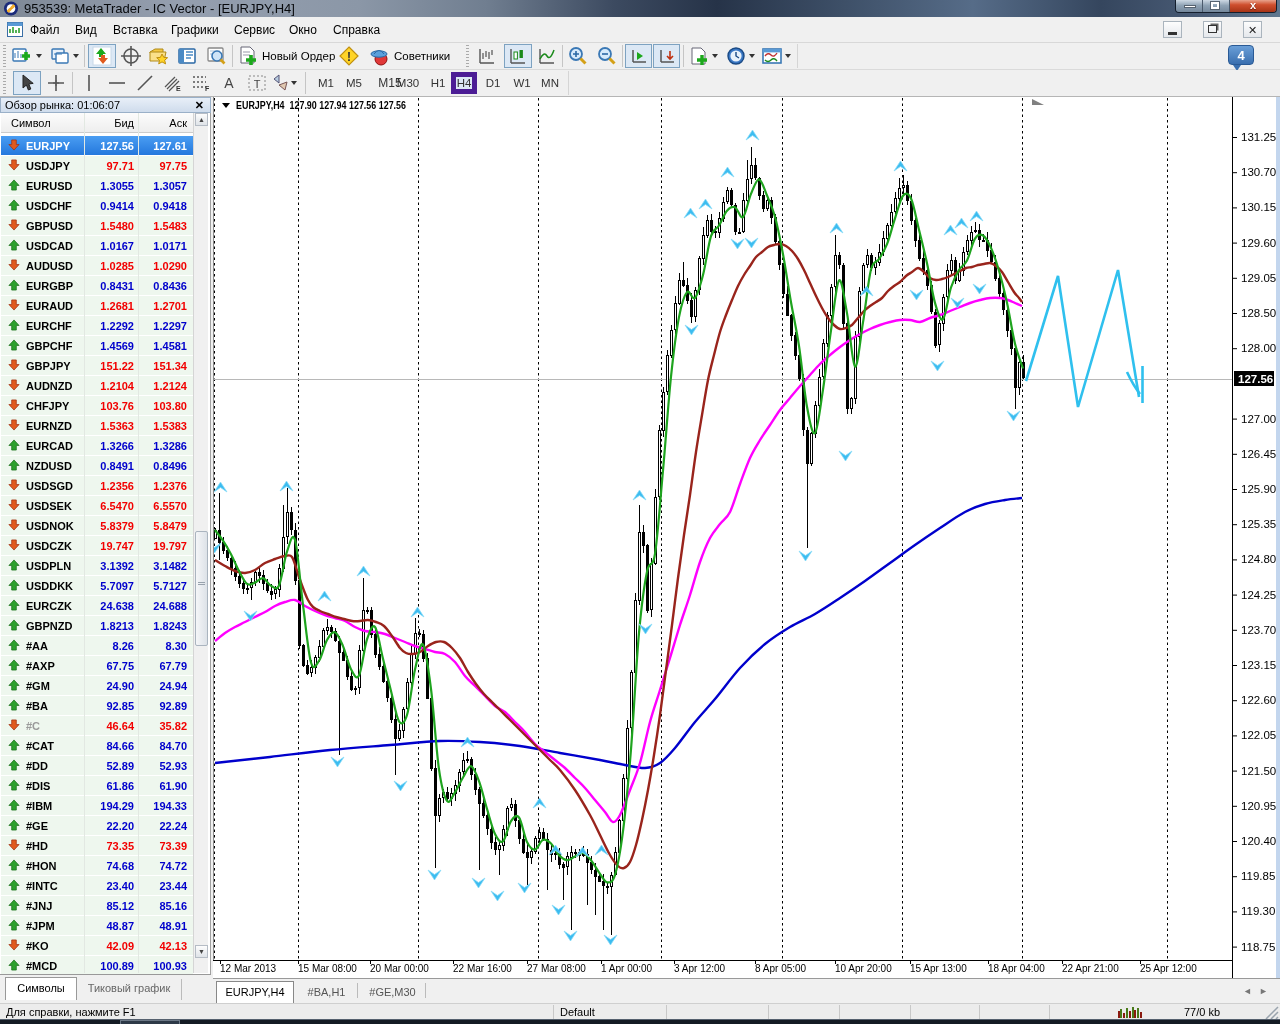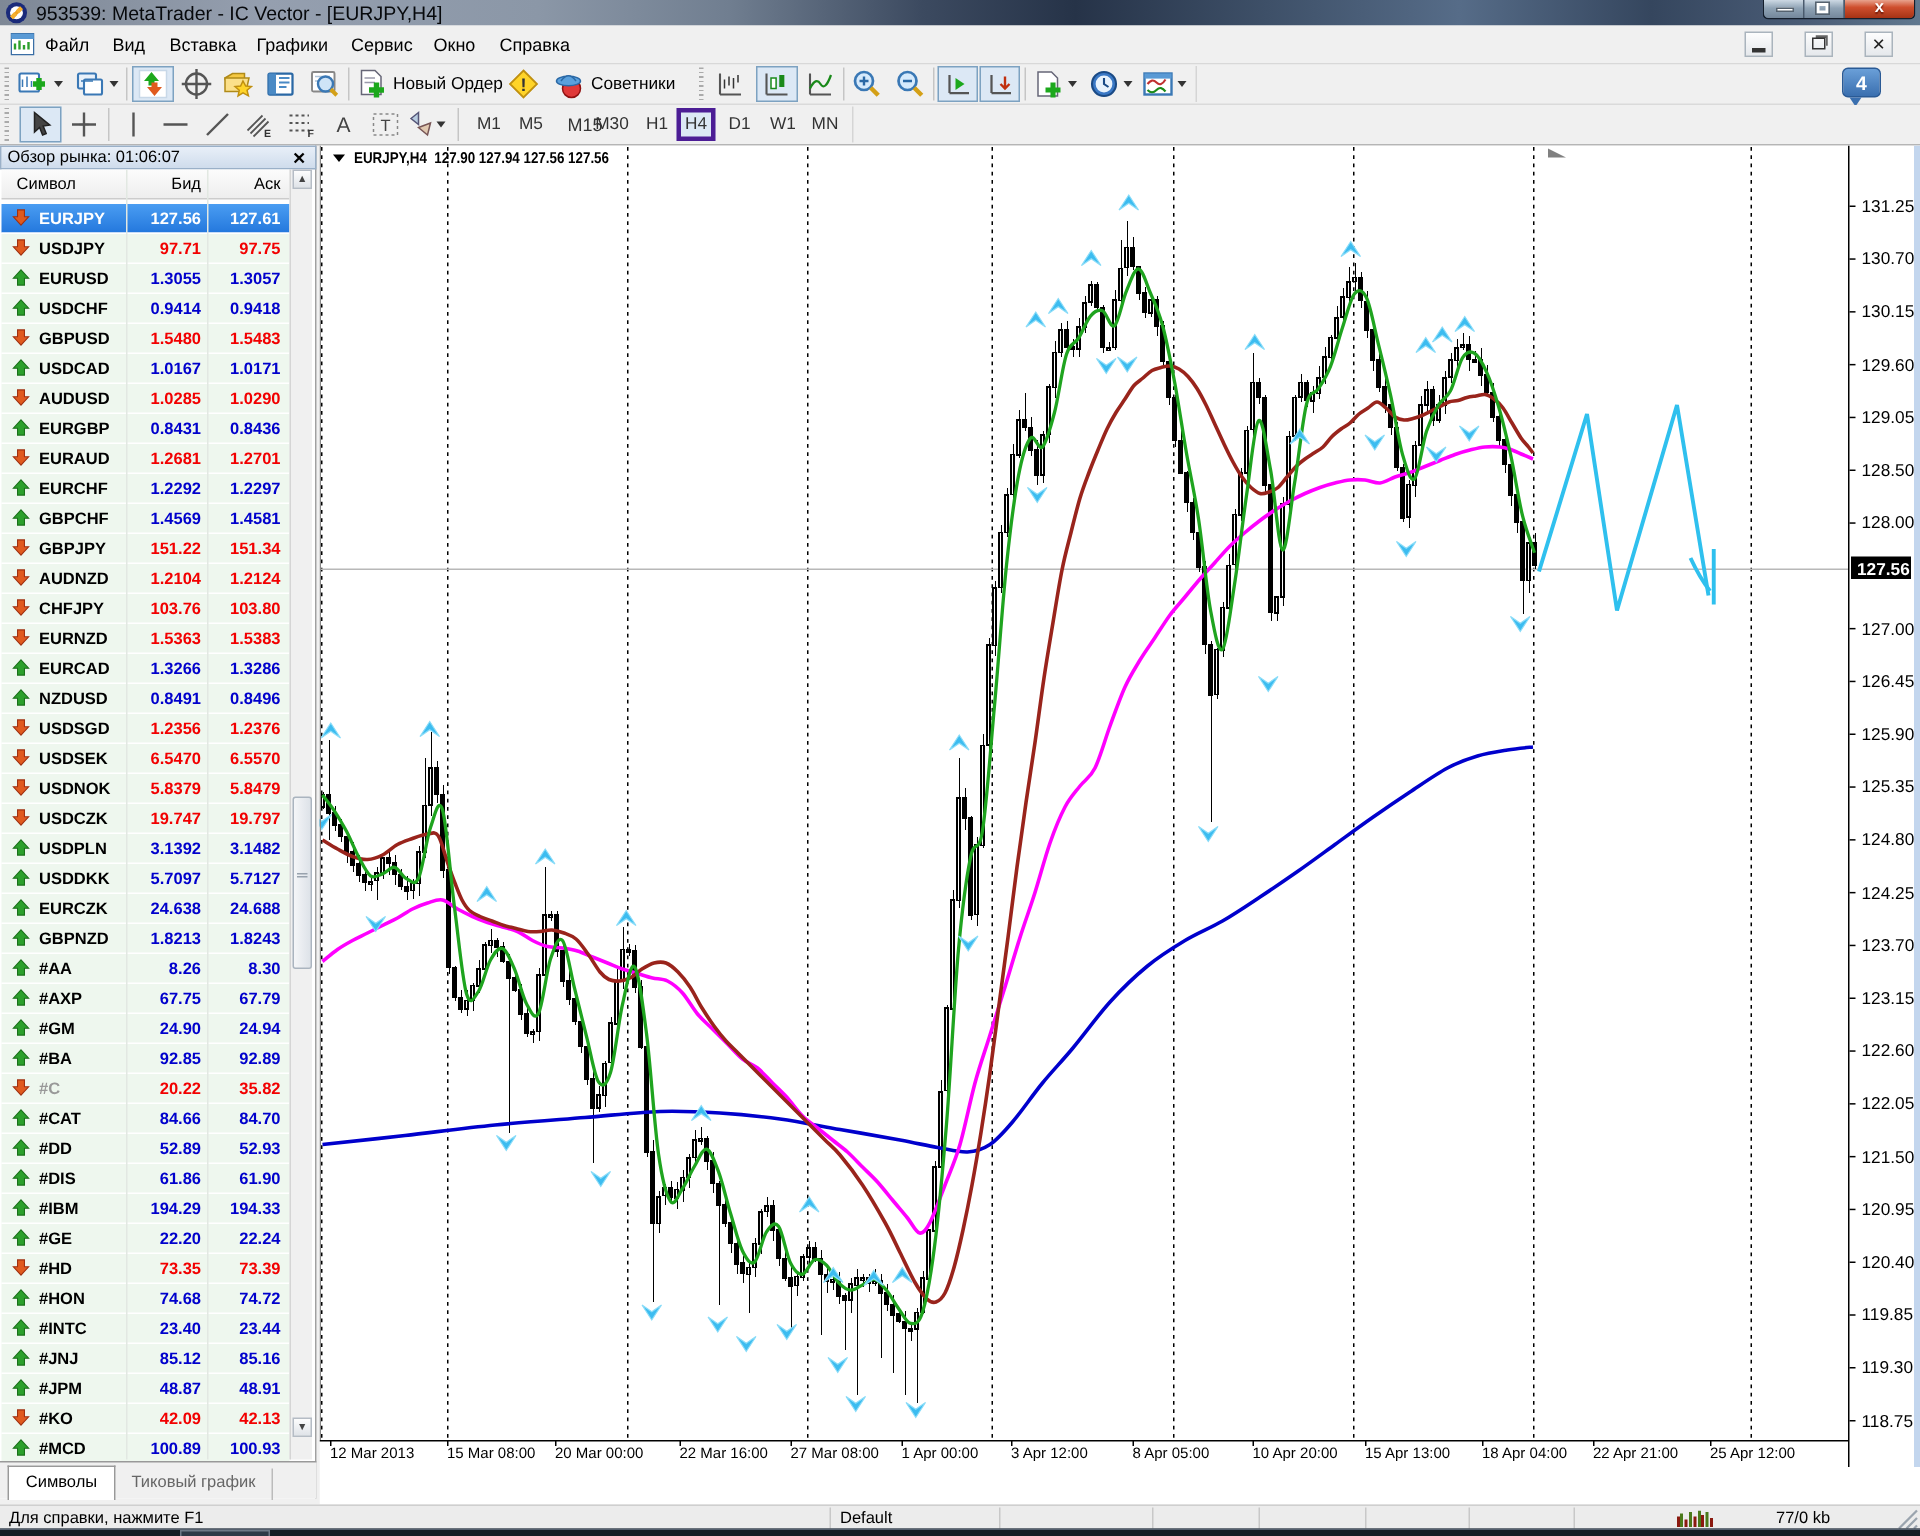--- a/index.html
+++ b/index.html
@@ -283,21 +283,21 @@
           <path d="M8 12 l8 -3 -2 8z" fill="#e0c8b0" stroke="#755"></path>
         </svg>
       </div>
       <div style="position:absolute;left:291px;top:11px;width:0;height:0;border:3.5px solid transparent;border-top:4.5px solid #333"></div>
       <div style="position:absolute;left:305px;top:2px;width:1px;height:22px;background:#c5c5c5"></div>
       <div style="position:absolute;left:313px;top:2px;width:26px;height:22px;color:#333;font-size:11.5px;display:flex;align-items:center;justify-content:center">M1</div>
       <div style="position:absolute;left:341px;top:2px;width:26px;height:22px;color:#333;font-size:11.5px;display:flex;align-items:center;justify-content:center">M5</div>
       <div style="position:absolute;left:377px;top:2px;width:26px;height:22px;color:#333;font-size:12px;display:flex;align-items:center;justify-content:center">M15</div>
       <div style="position:absolute;left:395px;top:2px;width:26px;height:22px;color:#333;font-size:11.5px;display:flex;align-items:center;justify-content:center">M30</div>
       <div style="position:absolute;left:425px;top:2px;width:26px;height:22px;color:#333;font-size:11.5px;display:flex;align-items:center;justify-content:center">H1</div>
-      <div style="position:absolute;left:451px;top:2px;width:26px;height:22px;border:3px solid #4c1d95;background:#dce8f5;color:#333;font-size:11.5px;display:flex;align-items:center;justify-content:center">H4</div>
+      <div style="position:absolute;left:451px;top:2px;width:26px;height:22px;border:5px solid #4c1d95;background:#dce8f5;color:#333;font-size:11.5px;display:flex;align-items:center;justify-content:center">H4</div>
       <div style="position:absolute;left:480px;top:2px;width:26px;height:22px;color:#333;font-size:11.5px;display:flex;align-items:center;justify-content:center">D1</div>
       <div style="position:absolute;left:509px;top:2px;width:26px;height:22px;color:#333;font-size:11.5px;display:flex;align-items:center;justify-content:center">W1</div>
       <div style="position:absolute;left:537px;top:2px;width:26px;height:22px;color:#333;font-size:11.5px;display:flex;align-items:center;justify-content:center">MN</div>
       <div style="position:absolute;left:568px;top:1px;width:1px;height:24px;background:#d5d5d5"></div>
     </div>
 
 <svg width="1067" height="906" viewBox="213 97 1067 906" style="position:absolute;left:213px;top:97px">
 <rect x="213" y="97" width="1067" height="906" fill="#fff"></rect>
 <g stroke="#000" stroke-width="1" stroke-dasharray="2.5,3">
         <line x1="214.5" y1="98" x2="214.5" y2="959"></line>
@@ -897,21 +897,21 @@
           </svg></span>
         <span class="mn" style="color:#000">#BA</span>
         <span class="mb" style="color:#0000cc">92.85</span>
         <span class="ma" style="color:#0000cc">92.89</span>
       </div>
       <div class="mwr" style="top:619px;">
         <span class="mic"><svg width="12" height="12" viewBox="0 0 13 13">
             <path d="M6.5 12 L12 6 H9 V1 H4 V6 H1 Z" fill="#e05a1e" stroke="#a03010" stroke-width="0.8"></path>
           </svg></span>
         <span class="mn" style="color:#999">#C</span>
-        <span class="mb" style="color:#f20000">20.22</span>
+        <span class="mb" style="color:#f20000">46.64</span>
         <span class="ma" style="color:#f20000">35.82</span>
       </div>
       <div class="mwr" style="top:639px;">
         <span class="mic"><svg width="12" height="12" viewBox="0 0 13 13">
             <path d="M6.5 1 L12 7 H9 V12 H4 V7 H1 Z" fill="#2ca02c" stroke="#1a701a" stroke-width="0.8"></path>
           </svg></span>
         <span class="mn" style="color:#000">#CAT</span>
         <span class="mb" style="color:#0000cc">84.66</span>
         <span class="ma" style="color:#0000cc">84.70</span>
       </div>
@@ -1011,20 +1011,27 @@
           <div style="margin:50px 2px 0;border-top:1px solid #98a2ad;border-bottom:1px solid #98a2ad;height:3px"></div>
         </div>
     <div style="position:absolute;left:1px;top:832px;width:13px;height:13px;background:linear-gradient(#fdfdfd,#dfe3e8);border:1px solid #b5bcc5;text-align:center;font-size:7px;line-height:12px;color:#444">▼</div>
   </div>
   <div id="mwtabs">
     <div style="position:absolute;left:5px;top:2px;width:72px;height:23px;background:#fff;border:1px solid #999;border-bottom:none;text-align:center;padding-top:4px;z-index:2">Символы</div>
     <div style="position:absolute;left:77px;top:4px;width:105px;height:21px;color:#666;text-align:center;padding-top:3px;border-right:1px solid #bbb">Тиковый график</div>
   </div>
 </div>
 
+<div style="position:absolute;left:213px;top:978px;width:1067px;height:25px;background:#f0f0f0;border-top:1px solid #999;font-size:11px">
+  <div style="position:absolute;left:3px;top:2px;width:78px;height:23px;background:#fff;border:1px solid #888;border-bottom:none;text-align:center;padding-top:4px">EURJPY,H4</div>
+  <div style="position:absolute;left:83px;top:4px;width:62px;color:#555;text-align:center;padding-top:3px;border-right:1px solid #bbb">#BA,H1</div>
+  <div style="position:absolute;left:147px;top:4px;width:66px;color:#555;text-align:center;padding-top:3px;border-right:1px solid #bbb">#GE,M30</div>
+  <div style="position:absolute;right:28px;top:7px;color:#777;font-size:9px">◄</div>
+  <div style="position:absolute;right:12px;top:7px;color:#777;font-size:9px">►</div>
+</div>
 
 <div id="statusbar">
   <span style="position:absolute;left:6px;top:2px">Для справки, нажмите F1</span>
   <div style="position:absolute;left:553px;top:1px;width:1px;height:14px;background:#c8c8c8"></div>
   <span style="position:absolute;left:560px;top:2px">Default</span>
   <div style="position:absolute;left:666px;top:1px;width:1px;height:14px;background:#c8c8c8"></div>
       <div style="position:absolute;left:768px;top:1px;width:1px;height:14px;background:#c8c8c8"></div>
       <div style="position:absolute;left:839px;top:1px;width:1px;height:14px;background:#c8c8c8"></div>
       <div style="position:absolute;left:910px;top:1px;width:1px;height:14px;background:#c8c8c8"></div>
       <div style="position:absolute;left:979px;top:1px;width:1px;height:14px;background:#c8c8c8"></div>

